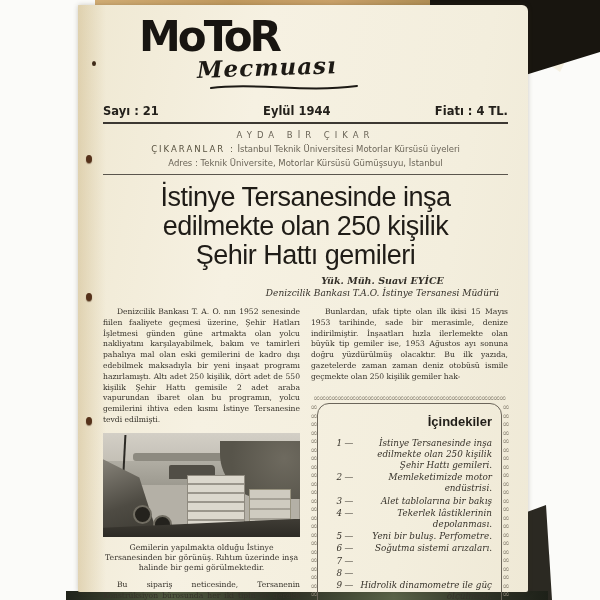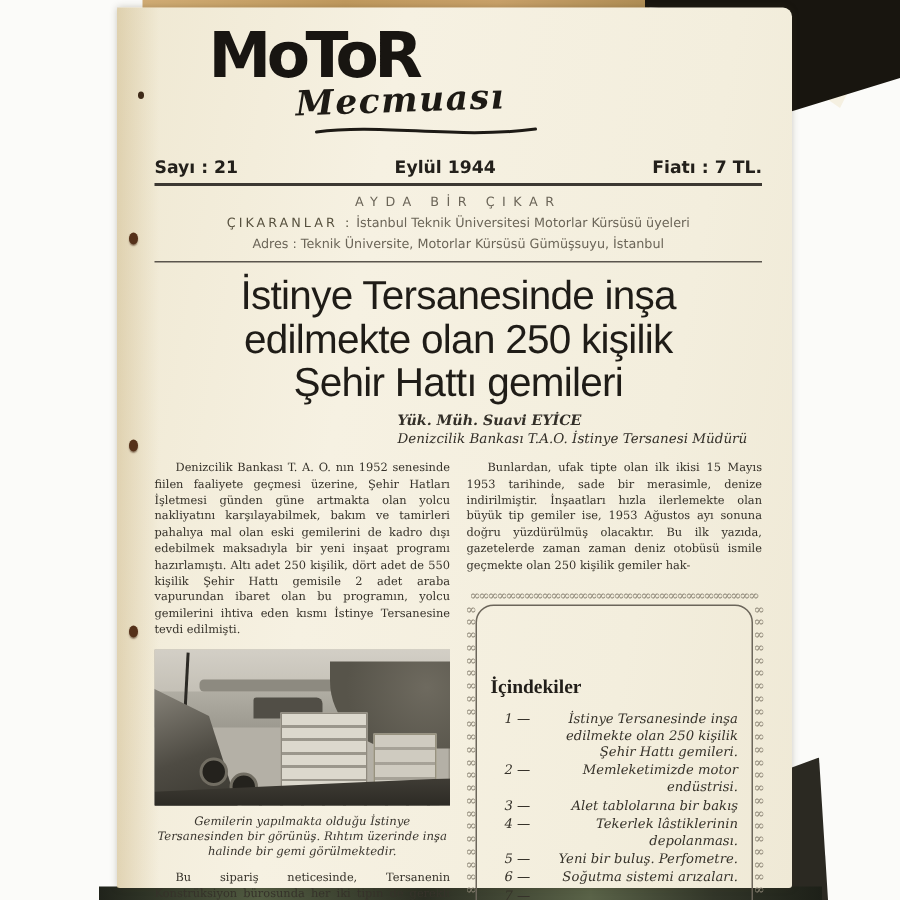--- a/index.html
+++ b/index.html
@@ -47,21 +47,21 @@
   .freq-line{text-align:center;font-family:"DejaVu Sans",sans-serif;font-size:8.5px;
     letter-spacing:5px;color:#6b6558;margin-top:6px;}
   .pub-line,.addr-line{text-align:center;font-family:"DejaVu Sans",sans-serif;font-size:8.5px;
     color:#6b6558;margin-top:4px;}
   .pub-label{font-weight:normal;letter-spacing:2px;color:#57513f;}
   .rule-thin{height:1px;background:#5a554d;margin-top:6px;}
 
   
   .article-title{margin-top:8px;text-align:center;font-family:"Liberation Sans","DejaVu Sans",sans-serif;
     font-weight:normal;font-size:27px;line-height:29px;letter-spacing:-0.5px;color:#1f1c17;}
-  .byline{margin-left:40%;width:58%;text-align:left;margin-top:5px;color:#332f28;}
+  .byline{margin-left:40%;width:58%;text-align:center;margin-top:5px;color:#332f28;}
   .byline-author{font-style:italic;font-weight:bold;font-size:9.5px;}
   .byline-role{font-style:italic;font-size:9px;margin-top:2px;}
 
   
   .columns{display:flex;gap:11px;margin-top:9px;}
   .col{flex:1;min-width:0;}
   .body-p{font-size:7.6px;line-height:10.8px;text-align:justify;text-indent:14px;
     color:#36322a;margin:0;}
 
   
@@ -83,35 +83,35 @@
     border:1px solid #97927f;}
   .ph-deck{left:-6px;top:12px;width:92px;height:96px;background:linear-gradient(160deg,#8a867c 10%,#4e4b43 55%,#34322b);
     clip-path:polygon(0 12%,46% 34%,68% 100%,0 100%);}
   .ph-funnel{width:15px;height:15px;border-radius:50%;background:#24221d;border:2px solid #716d62;}
   .ph-f1{left:30px;top:72px;} .ph-f2{left:50px;top:82px;}
   .ph-quay{left:58px;top:94px;width:132px;height:12px;background:#8f8b80;
     background-image:repeating-linear-gradient(90deg,transparent 0 12px,rgba(50,46,40,.5) 12px 14px);}
   .ph-fore{left:0;right:0;bottom:-2px;height:20px;background:linear-gradient(#3f3c35,#2b2923);
     clip-path:polygon(0 45%,100% 0,100% 100%,0 100%);}
 
-  .caption{margin-top:6px;font-style:italic;font-size:7.8px;line-height:10px;
+  .caption{margin-top:6px;font-size:7.8px;line-height:10px;
     text-align:center;color:#3a362f;}
   .after-caption{margin-top:7px;}
 
   
   .contents-box{position:relative;margin-top:13px;padding:7px 6px;}
   .chain{position:absolute;color:#8a8374;font-size:9px;letter-spacing:-1.5px;
     overflow:hidden;white-space:nowrap;pointer-events:none;}
   .chain-top{left:2px;right:2px;top:-2px;height:9px;line-height:9px;}
   .chain-left{top:6px;bottom:6px;left:-2px;width:9px;writing-mode:vertical-rl;line-height:9px;}
   .chain-right{top:6px;bottom:6px;right:-2px;width:9px;writing-mode:vertical-rl;line-height:9px;}
   .chain::before{content:"∞∞∞∞∞∞∞∞∞∞∞∞∞∞∞∞∞∞∞∞∞∞∞∞∞∞∞∞∞∞∞∞∞∞∞∞∞∞∞∞∞∞∞∞∞∞∞∞∞∞";}
   .contents-inner{border:1px solid #6b655a;border-radius:12px;padding:10px 9px 8px;}
-  .contents-title{text-align:left;font-family:Liberation Serif, serif;font-weight:bold;
-    font-size:13px;color:#211e19;margin-bottom:9px;margin-top:36px;}
+  .contents-title{text-align:right;font-family:Liberation Sans, sans-serif;font-weight:bold;
+    font-size:13px;color:#211e19;margin-bottom:9px;}
   .contents-item{display:flex;font-style:italic;font-size:8.8px;line-height:11.2px;
     color:#36322a;margin-bottom:1px;}
   .ci-num{width:15px;text-align:right;flex:none;}
   .ci-sep{width:14px;text-align:center;flex:none;}
   .ci-txt{flex:1;min-width:0;text-align:right;}
 </style>
 </head>
 <body>
 
 <div class="scene">
@@ -137,21 +137,21 @@
         <div class="flourish">
           <svg width="150" height="8" viewBox="0 0 150 8">
               <path d="M2 4 C 45 -2, 95 9, 148 2" stroke="#1d1a15" stroke-width="2" fill="none" stroke-linecap="round"></path>
             </svg>
         </div>
       </div>
 
       <div class="issue-row">
         <span>Sayı : 21</span>
         <span>Eylül 1944</span>
-        <span>Fiatı : 7 TL.</span>
+        <span>Fiatı : 4 TL.</span>
       </div>
       <div class="rule-heavy"></div>
 
       <div class="freq-line">AYDA BİR ÇIKAR</div>
       <div class="pub-line">
         <span class="pub-label">ÇIKARANLAR :</span>
         <span>İstanbul Teknik Üniversitesi Motorlar Kürsüsü üyeleri</span>
       </div>
       <div class="addr-line">Adres : Teknik Üniversite, Motorlar Kürsüsü Gümüşsuyu, İstanbul</div>
       <div class="rule-thin"></div>

